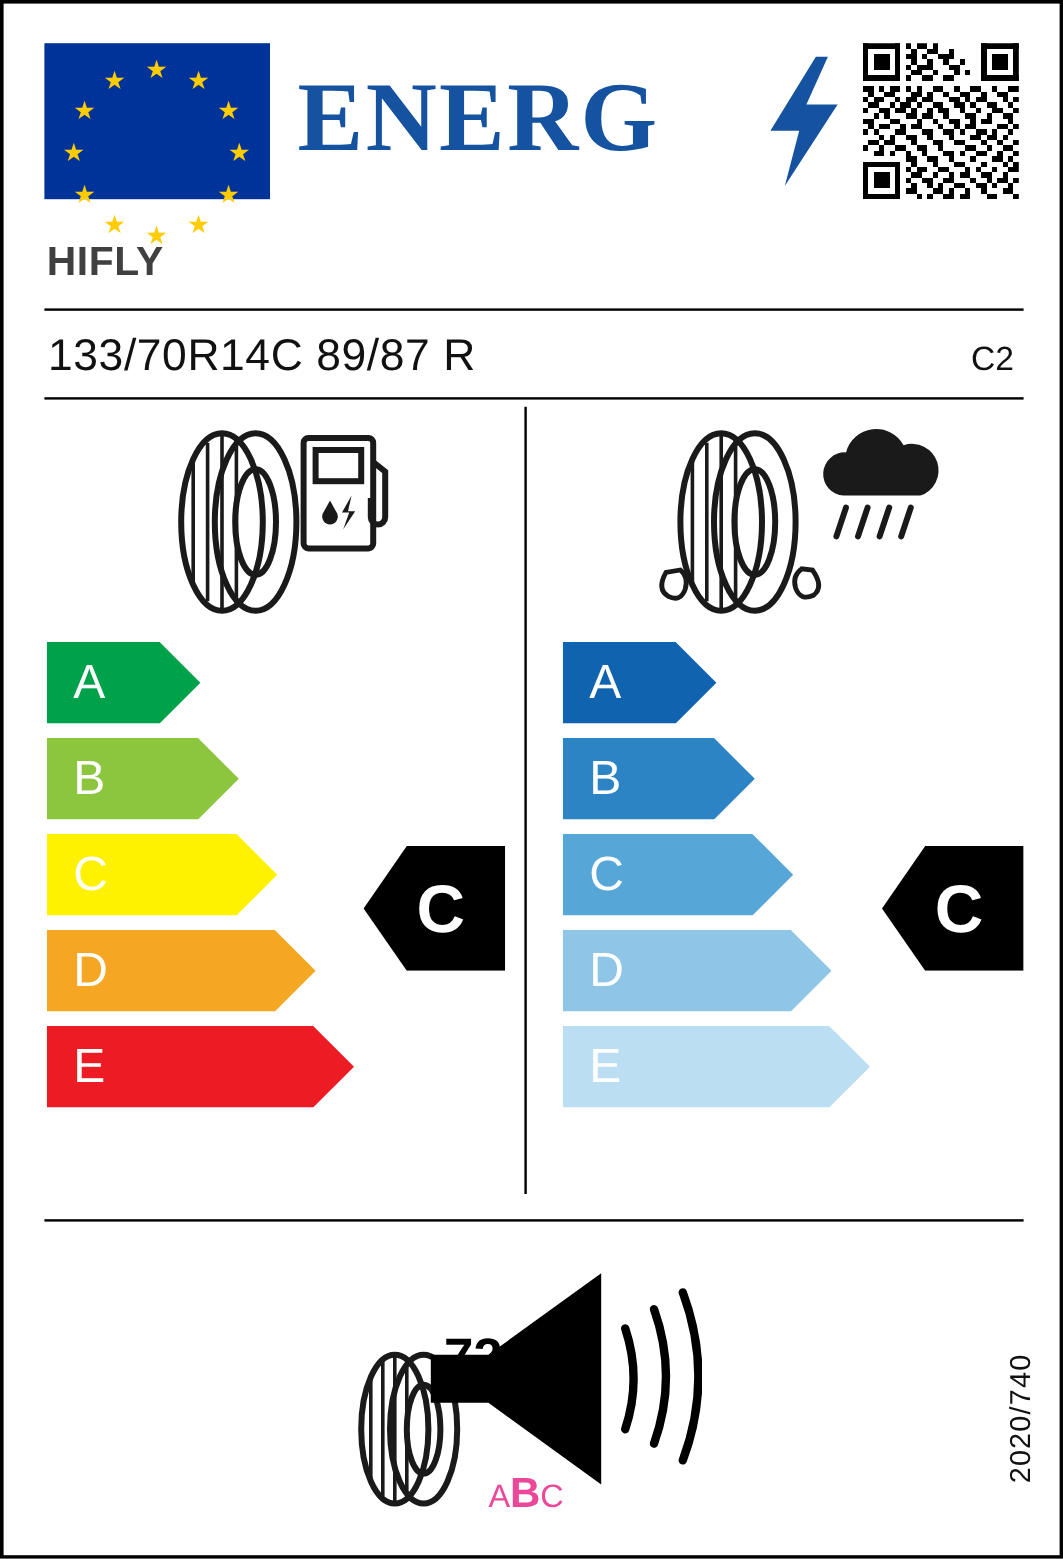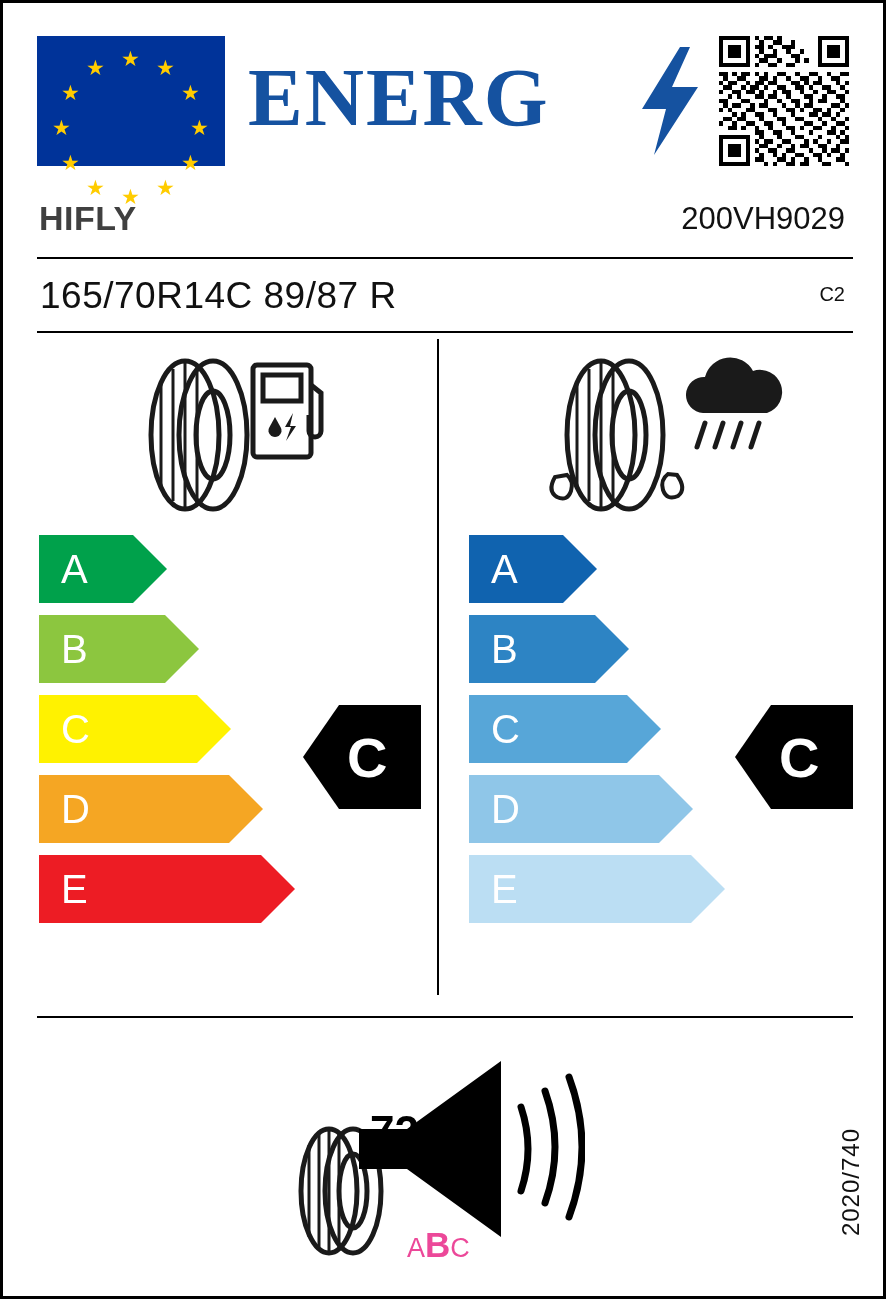--- a/index.html
+++ b/index.html
@@ -92,21 +92,21 @@
     left: 37px;
     top: 272px;
     font-size: 37px;
     color: #111111;
     letter-spacing: 0.5px;
   }
   .tyre-class {
     position: absolute;
     right: 38px;
     top: 280px;
-    font-size: 20px;
+    font-size: 28px;
     color: #111111;
   }
 
   .vdivider {
     position: absolute;
     left: 434px;
     top: 336px;
     width: 2px;
     height: 656px;
     background: #000000;
@@ -423,24 +423,23 @@
       <rect x="10" y="28" width="1" height="1"></rect>
         <rect x="12" y="28" width="1" height="1"></rect>
         <rect x="15" y="28" width="2" height="1"></rect>
       <rect x="18" y="28" width="2" height="1"></rect>
         <rect x="23" y="28" width="2" height="1"></rect>
         <rect x="28" y="28" width="1" height="1"></rect>
     </g>
   </svg>
 
   <div class="brand">HIFLY</div>
-  <div class="sku">200VH9029</div>
   <div class="hr hr1"></div>
 
-  <div class="tyre-size">165/70R14C 89/87 R</div>
+  <div class="tyre-size">133/70R14C 89/87 R</div>
   <div class="tyre-class">C2</div>
   <div class="hr hr2"></div>
 
   <div class="vdivider"></div>
 
   <svg class="pict" style="left:124px; top:348px; width:200px; height:168px;" viewBox="0 0 200 168">
     <g fill="none" stroke="#1a1a1a" stroke-width="5">
       <ellipse cx="58" cy="84" rx="34" ry="74"></ellipse>
       <ellipse cx="86" cy="84" rx="34" ry="74"></ellipse>
       <ellipse cx="86" cy="84" rx="17" ry="44"></ellipse>

